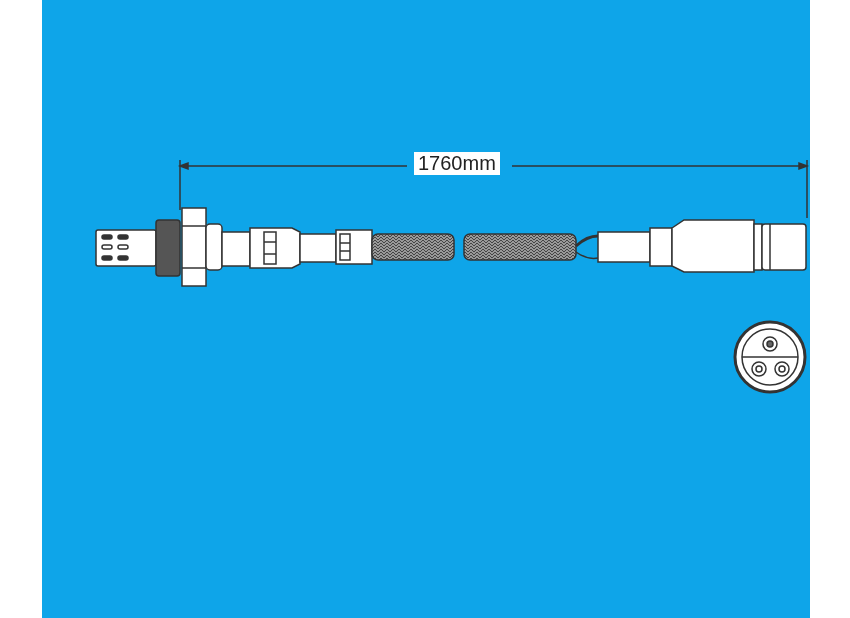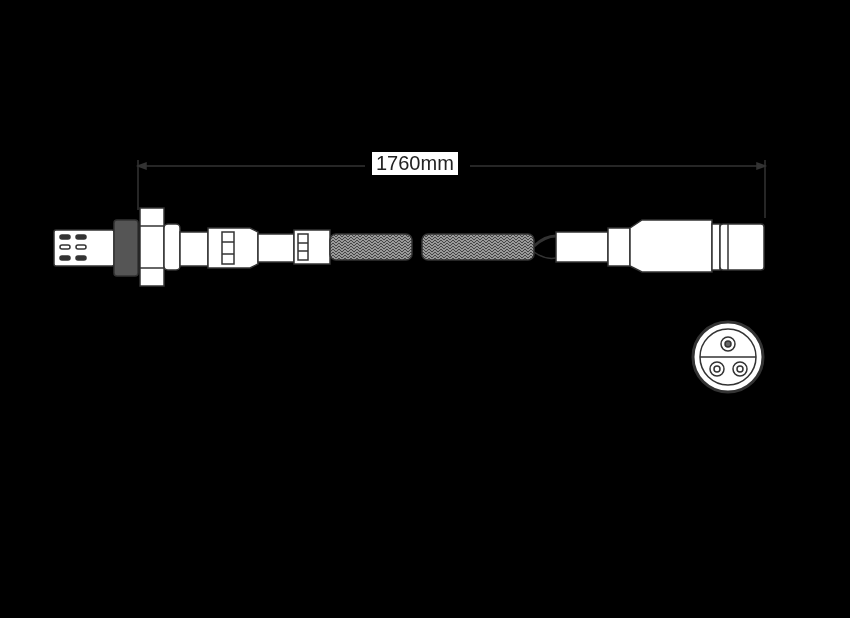--- a/index.html
+++ b/index.html
@@ -1,16 +1,16 @@
 <!DOCTYPE html>
 <html><head>
   <meta charset="utf-8">
   <style>
     html,body{margin:0;padding:0;background:#ffffff;}
-    .stage{position:relative;width:850px;height:618px;background:#000000;overflow:hidden;}
+    .stage{position:relative;width:768px;height:618px;background:#0ea5e9;overflow:hidden;margin-left:42px;}
     svg{position:absolute;left:0;top:0;}
     .dim-label{position:absolute;left:372px;top:152px;font-family:"Liberation Sans",sans-serif;font-size:20px;color:#222;background:#fff;padding:0 4px;}
   </style>
 </head>
 <body>
 
 <div class="stage">
 <svg width="850" height="618" viewBox="0 0 850 618">
   <defs>
     <pattern id="braid" width="6" height="6" patternUnits="userSpaceOnUse">

